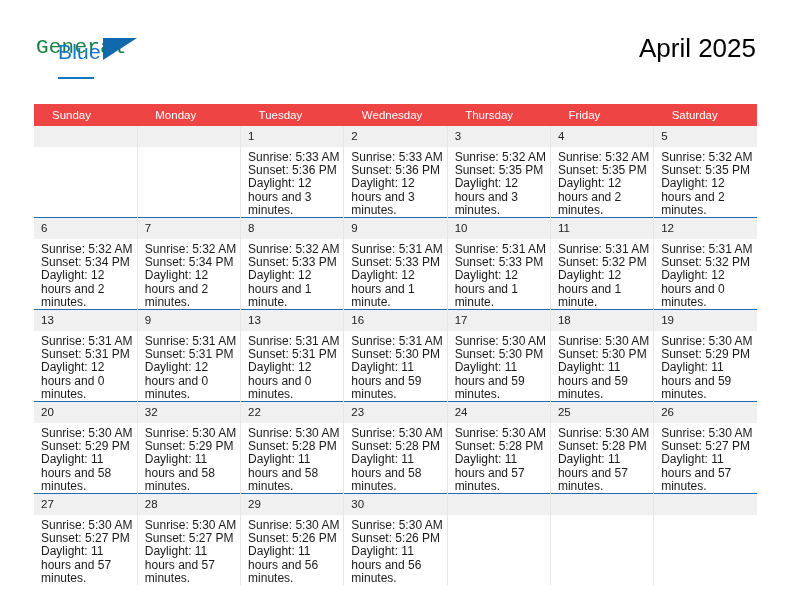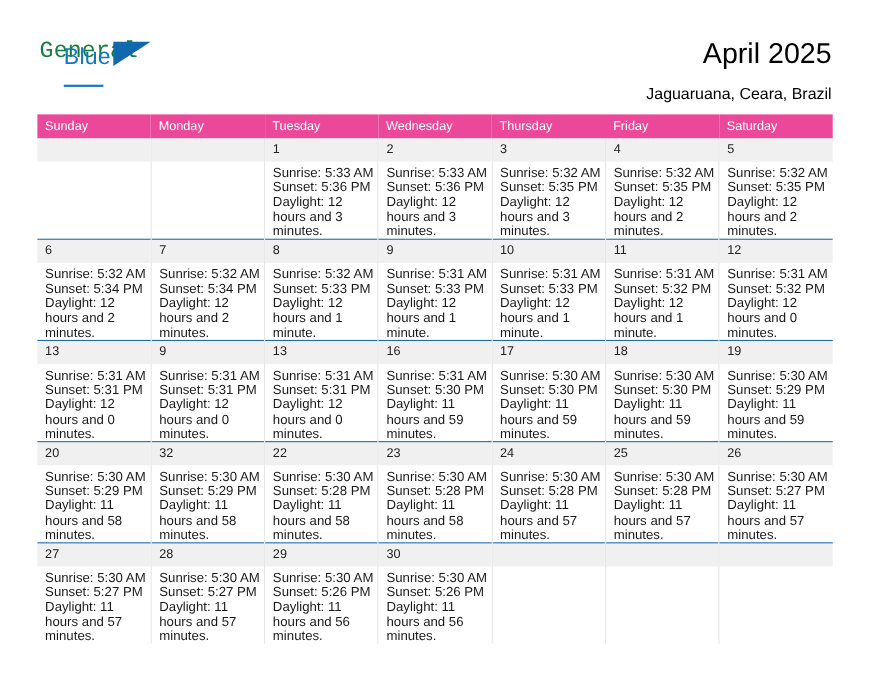--- a/index.html
+++ b/index.html
@@ -97,26 +97,26 @@
   
   .calendar {
     position: absolute;
     left: 34px;
     top: 104px;
     width: 723px;
     border-collapse: collapse;
     table-layout: fixed;
   }
   .calendar th {
-    background: #ec4899;
+    background: #ef4444;
     color: #ffffff;
     font-size: 11.5px;
     font-weight: normal;
     text-align: left;
-    padding: 5px 0 5px 7px;
+    padding: 5px 0 5px 18px;
     height: 12px;
     border: none;
   }
   .calendar td {
     vertical-align: top;
     padding: 0;
     border-left: 1px solid #e6e6e6;
     border-top: 1px solid #1f6cb0;
     background: #ffffff;
     height: 78px;
@@ -162,21 +162,20 @@
   <div class="top">
 
     <div class="logo">
       <span class="logo-general">General</span>
       <span class="logo-tri"></span>
       <span class="logo-blue">Blue</span>
       <span class="logo-underline"></span>
     </div>
 
     <div class="title">April 2025</div>
-    <div class="subtitle">Jaguaruana, Ceara, Brazil</div>
   </div>
 
   <table class="calendar">
     <thead>
       <tr>
         <th>Sunday</th>
         <th>Monday</th>
         <th>Tuesday</th>
         <th>Wednesday</th>
         <th>Thursday</th>

